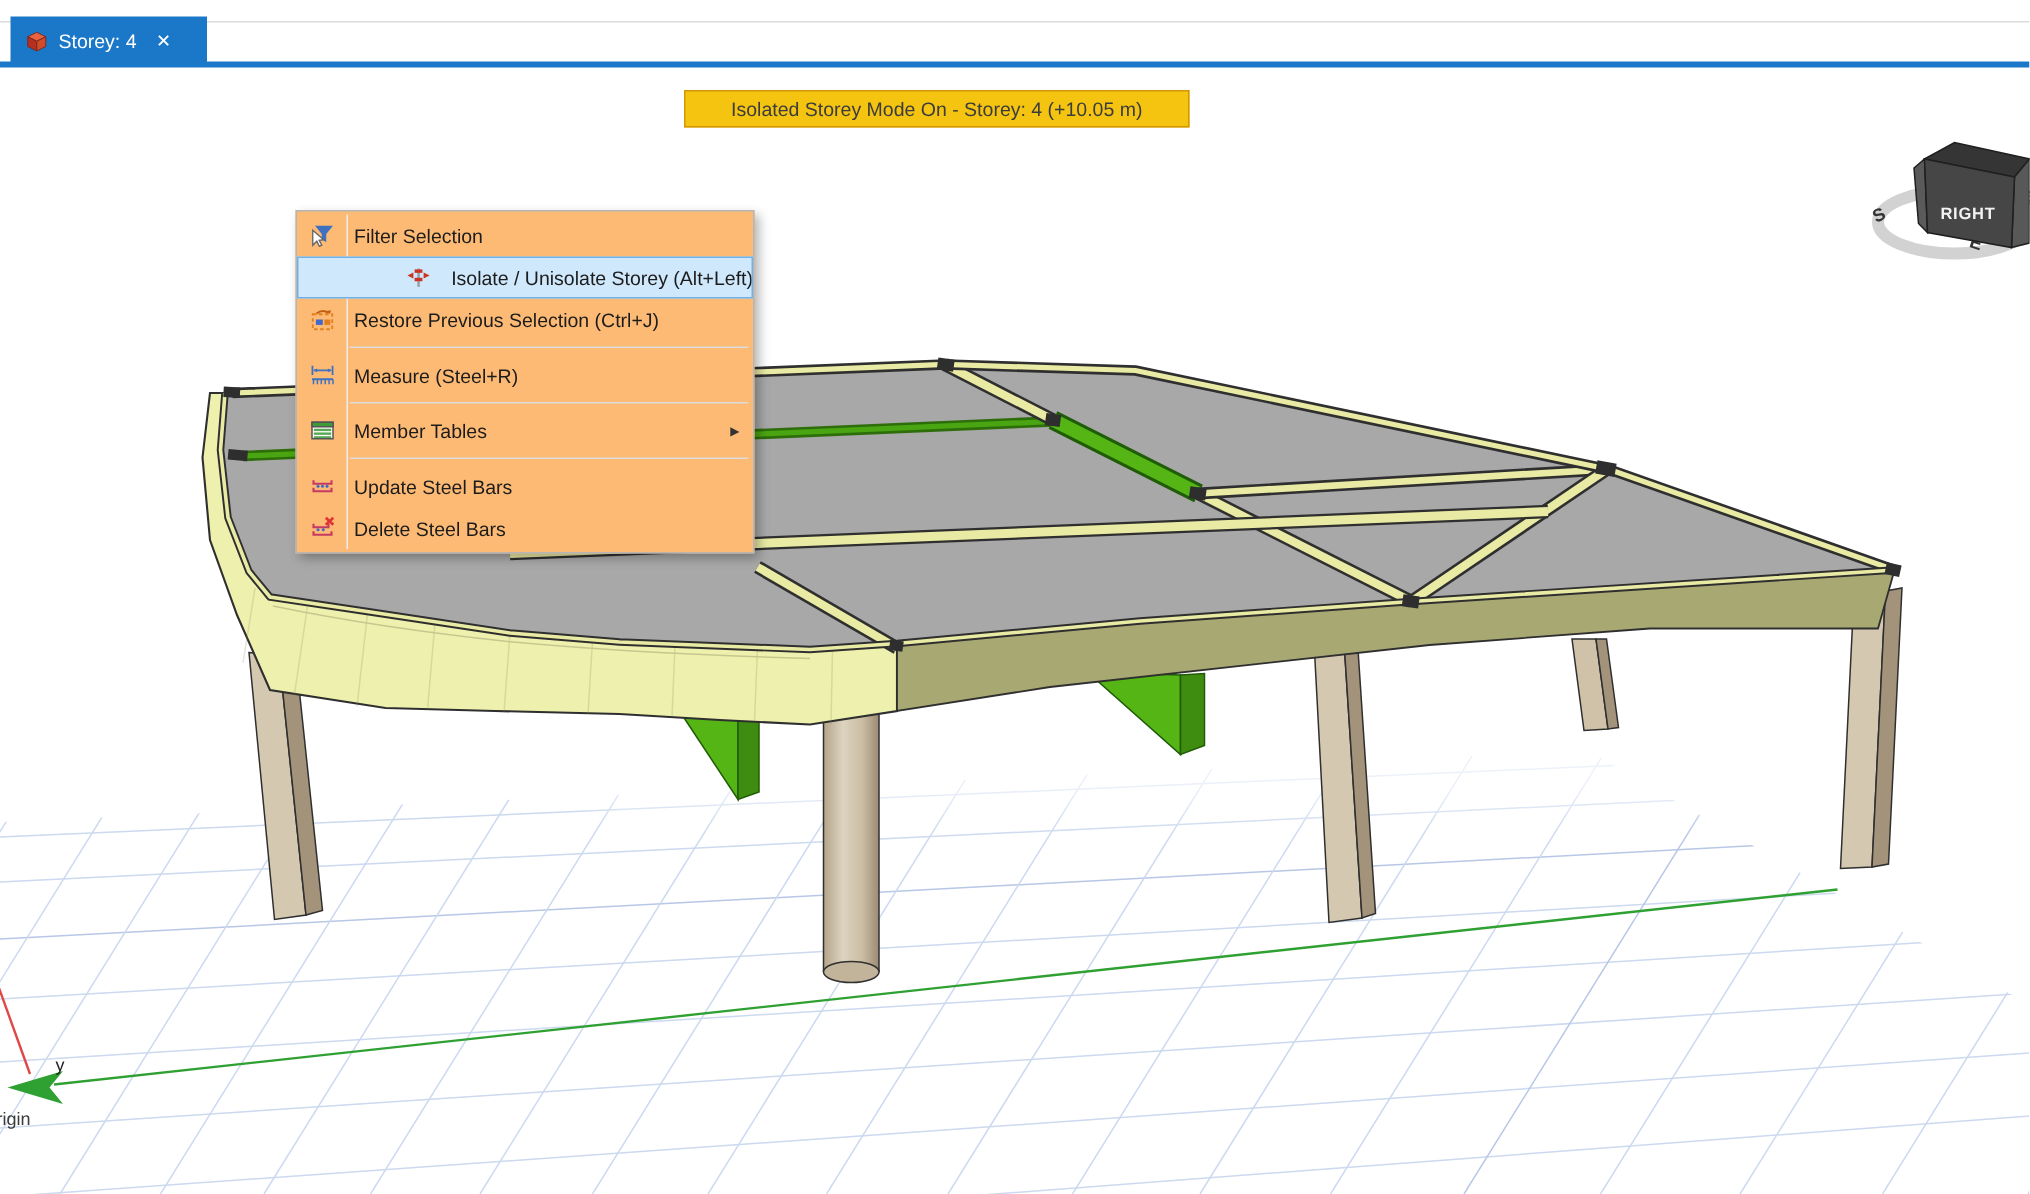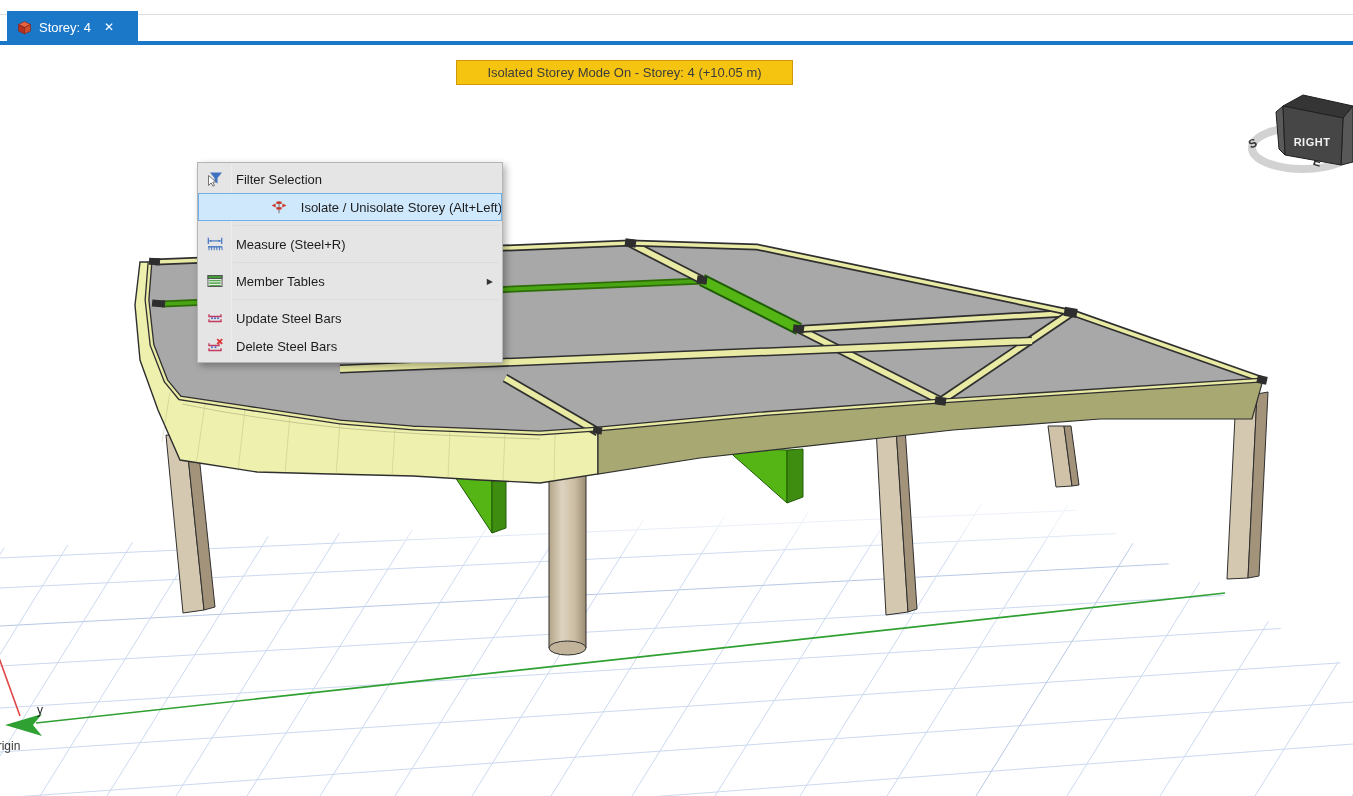--- a/index.html
+++ b/index.html
@@ -22,22 +22,22 @@
   }
   .tab .close{font-size:12px;margin-left:6px;line-height:1;}
   
   .banner{
     position:absolute;left:456px;top:60px;width:337px;height:25px;z-index:6;
     background:#f4c411;border:1px solid #d29704;box-sizing:border-box;
     color:#3c3c3c;font-size:13px;text-align:center;line-height:23px;
   }
   
   .menu{
-    position:absolute;left:197px;top:162px;width:306px;z-index:10;
-    background:#e5e5e5;border:1px solid #b5b5b5;box-sizing:border-box;
+    position:absolute;left:197px;top:140px;width:306px;z-index:10;
+    background:#fdba74;border:1px solid #b5b5b5;box-sizing:border-box;
     box-shadow:3px 3px 7px rgba(0,0,0,.30);
     padding:2px 0;font-size:13px;color:#1c1c1c;
   }
   .menu .gutterline{position:absolute;left:33px;top:2px;bottom:2px;width:1px;background:#ededed;}
   .menu .row{
     position:relative;height:28px;display:flex;align-items:center;cursor:default;
   }
   .menu .row.hl{background:#cfe8fc;outline:1px solid #70b2e8;outline-offset:-1px;justify-content:flex-end;}
   .menu .ic{width:33px;display:flex;justify-content:center;align-items:center;flex:0 0 33px;}
   .menu .lbl{margin-left:5px;white-space:nowrap;}
@@ -275,20 +275,32 @@
         <rect x="7.2" y="2" width="1.7" height="12.2" fill="#9aa0a8"></rect>
         <rect x="5.4" y="2.6" width="5.2" height="2.3" fill="#cc3322"></rect>
         <rect x="5.4" y="8.2" width="5.2" height="2.3" fill="#cc3322"></rect>
         <polygon points="0.6,6.6 4.6,4.6 4.6,8.6" fill="#cc3322"></polygon>
         <polygon points="15.4,6.6 11.4,4.6 11.4,8.6" fill="#cc3322"></polygon>
       </svg>
     </span>
     <span class="lbl">Isolate / Unisolate Storey (Alt+Left)</span>
   </div>
 
+  <div class="row">
+    <span class="ic">
+      <svg width="16" height="16" viewBox="0 0 16 16">
+        <path d="M4,4 Q8,0.8 12,3.6" fill="none" stroke="#c06010" stroke-width="1.3"></path>
+        <polygon points="12.8,4.4 10.6,2.4 13.8,1.8" fill="#c06010"></polygon>
+        <rect x="1.5" y="4.5" width="13" height="10" fill="none" stroke="#e2801e" stroke-width="1.2" stroke-dasharray="2.4,1.7"></rect>
+        <rect x="3.6" y="8" width="4.6" height="3.6" fill="#3e68c9"></rect>
+        <rect x="9.2" y="8" width="4" height="3.6" fill="#e2801e"></rect>
+      </svg>
+    </span>
+    <span class="lbl">Restore Previous Selection (Ctrl+J)</span>
+  </div>
 
   <hr>
 
   <div class="row">
     <span class="ic">
       <svg width="16" height="16" viewBox="0 0 16 16" stroke="#3e72c0">
         <line x1="1.3" y1="1.8" x2="1.3" y2="8" stroke-width="1.2"></line>
         <line x1="14.7" y1="1.8" x2="14.7" y2="8" stroke-width="1.2"></line>
         <line x1="2.5" y1="4.9" x2="13.5" y2="4.9" stroke-width="1.1"></line>
         <polygon points="1.8,4.9 4.4,3.7 4.4,6.1" fill="#3e72c0" stroke="none"></polygon>

